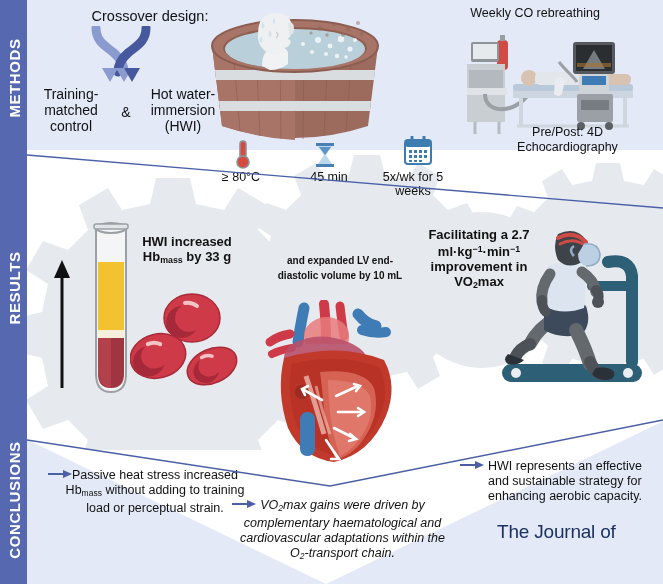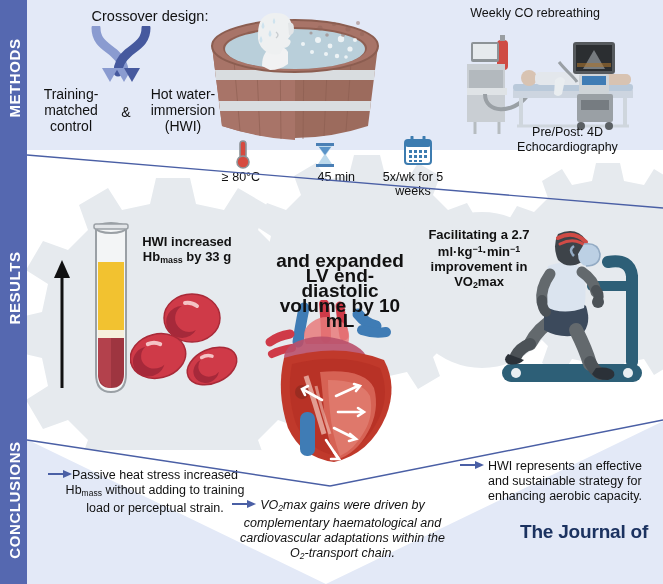--- a/index.html
+++ b/index.html
@@ -75,26 +75,26 @@
   
   .crossover-title { left: 50px;  top: 8px;  width: 200px; font-size: 14.5px; }
   .leg-left  { left: 28px;  top: 86px; width: 86px;  font-size: 14px; line-height: 16px; }
   .amp       { left: 118px; top: 104px; width: 16px; font-size: 14px; }
   .leg-right { left: 133px; top: 86px; width: 100px; font-size: 14px; line-height: 16px; }
 
   .co-title { left: 455px; top: 6px; width: 160px; font-size: 12.5px; }
   .echo-cap { left: 500px; top: 125px; width: 135px; font-size: 12.5px; line-height: 15px; }
 
   .ic-temp { left: 205px; top: 170px; width: 72px;  font-size: 12.5px; }
-  .ic-time { left: 283px; top: 170px; width: 72px;  font-size: 12.5px; text-align: right; }
+  .ic-time { left: 293px; top: 170px; width: 72px;  font-size: 12.5px; }
   .ic-freq { left: 370px; top: 170px; width: 86px;  font-size: 12.5px; line-height: 14px; }
 
   
   .res-hb   { left: 127px; top: 234px; width: 120px; font-size: 13px; line-height: 15px; }
-  .res-lv   { left: 275px; top: 253px; width: 130px; font-size: 19px; line-height: 15px; }
+  .res-lv   { left: 275px; top: 253px; width: 130px; font-size: 10px; line-height: 15px; }
   .res-vo2  { left: 416px; top: 227px; width: 126px; font-size: 13px; line-height: 15px; }
 
   
   .con { font-size: 12.5px; line-height: 15px; }
   .con1 { left: 60px;  top: 468px; width: 190px; }
   .con2 { left: 240px; top: 498px; width: 205px; font-style: italic; }
   .con3 { left: 480px; top: 459px; width: 175px; text-align: left; margin-left: 8px; }
 
   .bullet {
     position: absolute;
@@ -104,21 +104,21 @@
   .bullet svg { display: block; }
   .b1 { left: 48px;  top: 470px; }
   .b2 { left: 232px; top: 500px; }
   .b3 { left: 460px; top: 461px; }
 
   
   .journal {
     position: absolute; left: 497px; top: 521px; width: 160px;
     z-index: 25; color: #1b3260; text-align: left;
   }
-  .journal .j1 { font-size: 19px; font-weight: bold; letter-spacing: -0.2px; line-height: 21px; margin-left: 23px;}
+  .journal .j1 { font-size: 19px; font-weight: normal; letter-spacing: -0.2px; line-height: 21px;}
   .journal .j2 { font-size: 28px; font-weight: bold; letter-spacing: -0.9px; line-height: 31px; margin-top: 40px;}
 
   sub { font-size: 0.68em; vertical-align: -0.22em; }
   sup { font-size: 0.68em; vertical-align: 0.42em; }
 
   
   .art { position: absolute; z-index: 10; }
   .gears { position: absolute; left: 27px; top: 150px; z-index: 5; }
 </style>
 </head>

